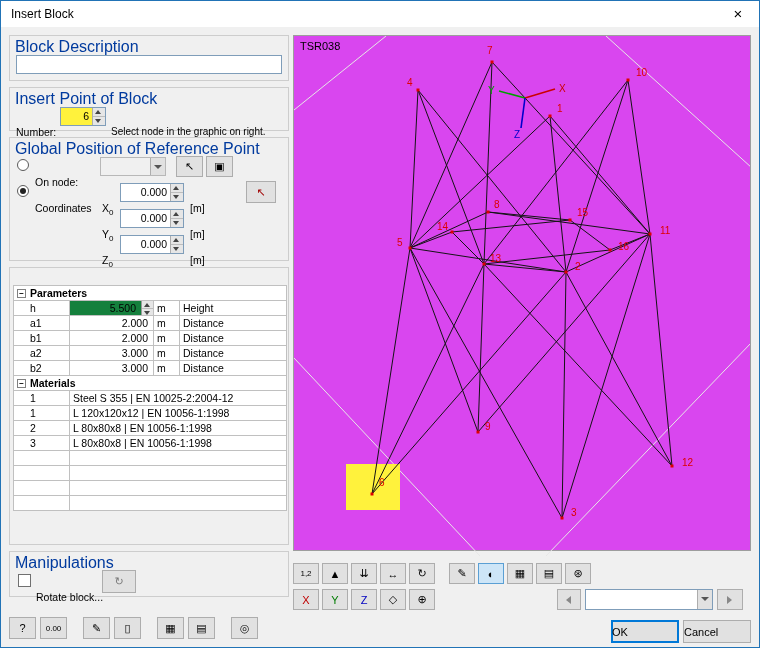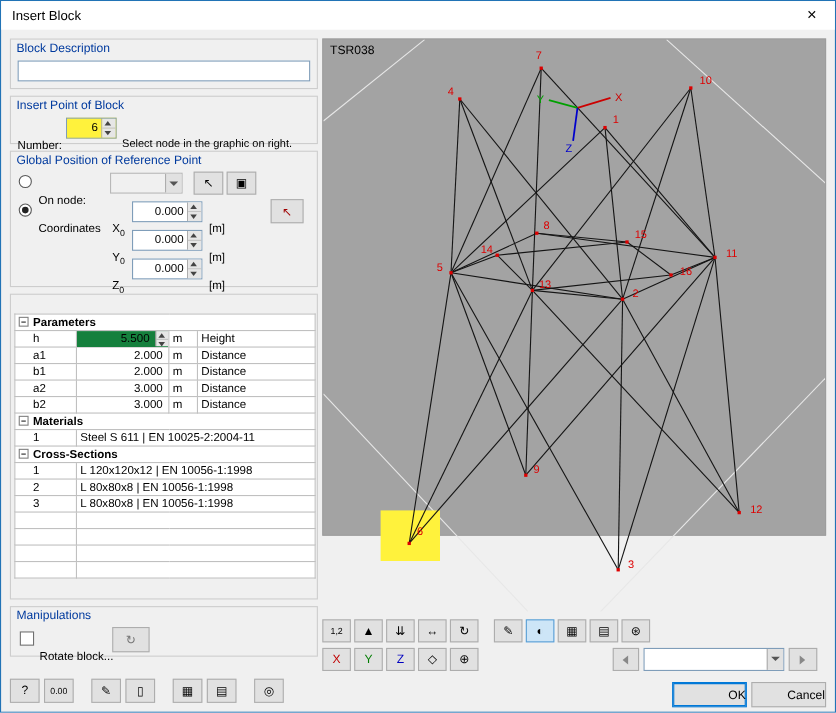--- a/index.html
+++ b/index.html
@@ -2,21 +2,21 @@
 <html><head>
 <meta charset="utf-8">
 <style>
   *{box-sizing:border-box;margin:0;padding:0}
   html,body{background:#fff}
   body{width:760px;height:648px;font-family:"Liberation Sans",sans-serif;color:#000;}
   .dialog{position:relative;width:760px;height:648px;background:#f0f0f0;border:1px solid #2173b6;overflow:hidden;font-size:11px;}
   .titlebar{position:absolute;left:0;top:0;right:0;height:26px;background:#fff;display:flex;align-items:center;padding-left:10px;font-size:12px;}
   .closebtn{position:absolute;right:1px;top:1px;width:40px;height:24px;text-align:center;line-height:24px;font-size:15px;cursor:default;}
   .group{position:absolute;left:8px;width:280px;border:1px solid #cdcdcd;background:#f0f0f0;}
-  .gtitle{color:#003a9e;font-size:11px;padding:2px 5px 1px;}
+  .gtitle{color:#003a9e;font-size:16px;padding:2px 5px 1px;}
   .nfield{position:absolute;background:#fff;border:1px solid #7f9db9;display:flex;height:19px;}
   .nfield .val{flex:1;text-align:right;padding:2px 3px 0 3px;font-size:10.5px;white-space:nowrap;overflow:hidden;}
   .nfield .spin{width:13px;border-left:1px solid #adadad;display:flex;flex-direction:column;}
   .spin i,.cellspin i{flex:1;background:#e6e6e6;border-bottom:1px solid #bdbdbd;position:relative;}
   .spin i:last-child,.cellspin i:last-child{border-bottom:none;}
   .tu::after{content:"";position:absolute;left:2px;top:2px;border-left:3px solid transparent;border-right:3px solid transparent;border-bottom:4px solid #444;}
   .td2::after{content:"";position:absolute;left:2px;top:2px;border-left:3px solid transparent;border-right:3px solid transparent;border-top:4px solid #444;}
   .lbl{position:absolute;font-size:10.5px;white-space:nowrap;margin-top:16px;}
   .radio{position:absolute;width:12px;height:12px;border:1px solid #5a5a5a;border-radius:50%;background:#fff;}
   .radio.sel::after{content:"";display:block;width:6px;height:6px;margin:2px;border-radius:50%;background:#222;}
@@ -28,31 +28,31 @@
   .combo .cbtn{width:15px;background:#e1e1e1;border-left:1px solid #adadad;position:relative;}
   .combo .cbtn::after{content:"";position:absolute;left:3px;top:7px;border-left:4px solid transparent;border-right:4px solid transparent;border-top:4px solid #555;}
   #ptable{border-collapse:collapse;table-layout:fixed;width:273px;font-size:10.5px;background:#fff;position:absolute;left:3px;top:17px;}
   #ptable td{border:1px solid #c0c0c0;height:15px;padding:0 3px;overflow:hidden;white-space:nowrap;margin-top:12px;}
   #ptable tr.shead td{font-weight:bold;}
   .treebox{display:inline-block;width:9px;height:9px;border:1px solid #808080;line-height:7px;font-size:8px;text-align:center;margin-right:4px;background:#fff;vertical-align:1px;}
   .cname{padding-left:16px !important;}
   .cval{text-align:right;position:relative;padding-right:5px !important;}
   .cval.hl{padding-right:17px !important;}
   .cellspin{position:absolute;right:0;top:0;bottom:0;width:12px;border-left:1px solid #999;display:flex;flex-direction:column;}
-  .graphic{position:absolute;left:292px;top:34px;width:458px;height:452px;background:#a3a3a3;border:1px solid #9d9d9d;}
+  .graphic{position:absolute;left:292px;top:34px;width:458px;height:516px;background:#d946ef;border:1px solid #9d9d9d;}
   .modellabel{position:absolute;left:6px;top:4px;font-size:11px;z-index:2;}
   .tbrow{position:absolute;display:flex;gap:3px;}
   .tbtn{width:26px;height:21px;background:#e1e1e1;border:1px solid #adadad;display:flex;align-items:center;justify-content:center;font-size:11px;padding:0;}
   .tbtn.active{background:#cde5f7;border-color:#5a9fd4;}
   .tgap{width:8px;}
   .fbtn{width:27px;height:22px;background:#e1e1e1;border:1px solid #adadad;display:flex;align-items:center;justify-content:center;font-size:11px;padding:0;}
   .navbtn{position:absolute;width:24px;height:21px;background:#e1e1e1;border:1px solid #adadad;}
   .tri-l{position:absolute;left:8px;top:6px;border-top:4px solid transparent;border-bottom:4px solid transparent;border-right:5px solid #888;}
   .tri-r{position:absolute;left:9px;top:6px;border-top:4px solid transparent;border-bottom:4px solid transparent;border-left:5px solid #888;}
-  .okbtn,.cancelbtn{position:absolute;width:68px;height:23px;background:#e1e1e1;border:1px solid #adadad;font-size:11px;text-align:right;font-family:"Liberation Sans",sans-serif;}
+  .okbtn,.cancelbtn{position:absolute;width:68px;height:23px;background:#e1e1e1;border:1px solid #adadad;font-size:11px;text-align:left;font-family:"Liberation Sans",sans-serif;}
   .okbtn{border-color:#0078d7;box-shadow:inset 0 0 0 1px #0078d7;}
   .yellowbg{background:#fff23c;}
   svg text{font-family:"Liberation Sans",sans-serif;}
 </style>
 </head>
 <body>
 
 <div class="dialog">
 
   <div class="titlebar">
@@ -176,24 +176,21 @@
             <td class="cname">b2</td>
             <td class="cval"><span>3.000</span></td>
             <td>m</td>
             <td>Distance</td>
           </tr>
           <tr class="shead">
             <td colspan="4"><span class="treebox">−</span><span>Materials</span></td>
           </tr>
           <tr>
             <td class="cname">1</td>
-            <td colspan="3">Steel S 611 | EN 10025-2:2004-11</td>
-          </tr>
-          <tr class="shead">
-            <td colspan="4"><span class="treebox">−</span><span>Cross-Sections</span></td>
+            <td colspan="3">Steel S 355 | EN 10025-2:2004-12</td>
           </tr>
           <tr>
             <td class="cname">1</td>
             <td colspan="3">L 120x120x12 | EN 10056-1:1998</td>
           </tr>
           <tr>
             <td class="cname">2</td>
             <td colspan="3">L 80x80x8 | EN 10056-1:1998</td>
           </tr>
           <tr>

